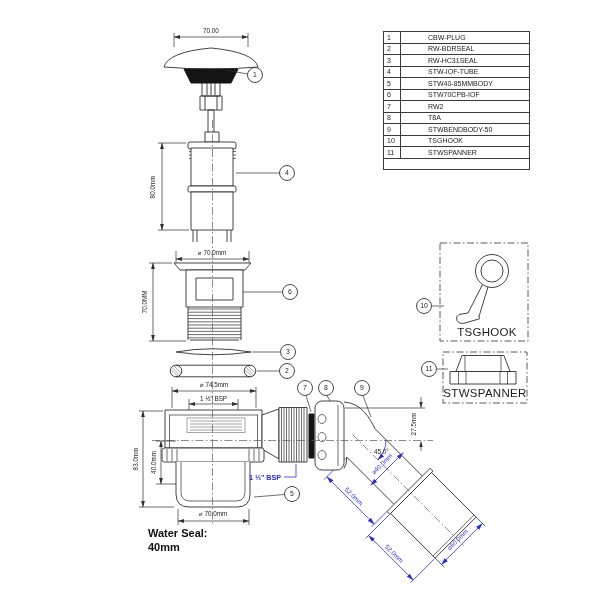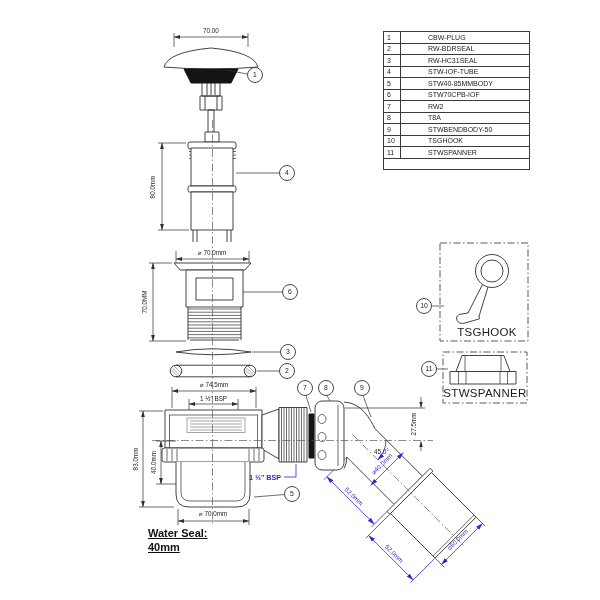--- a/index.html
+++ b/index.html
@@ -26,21 +26,21 @@
   .ptable{position:absolute;left:383px;top:31px;width:145px;border:1px solid #3a3a3a;
           font-size:7px;color:#1c1c1c;background:#fff;}
   .prow{display:flex;height:10.5px;border-bottom:1px solid #3a3a3a;align-items:center;}
   .prow:last-child{border-bottom:none;}
   .pnum{width:13px;padding-left:3px;border-right:1px solid #3a3a3a;height:100%;display:flex;align-items:center;}
   .pcode{padding-left:27px;white-space:nowrap;}
   .prow.empty .pnum{border-right:none;}
   
   .wseal{position:absolute;left:148px;top:527px;font-size:11px;font-weight:bold;
          line-height:13.5px;color:#111;}
-  .wseal div{text-decoration:underline;}
+  .wseal div{}
 </style>
 </head>
 <body>
 
 <div id="stage">
 
 <svg width="600" height="600" viewBox="0 0 600 600">
   <defs>
     <marker id="arB" viewBox="0 0 10 6" refX="9.5" refY="3" markerWidth="9" markerHeight="6" orient="auto-start-reverse">
       <path d="M0,0 L10,3 L0,6 Z" fill="#2f2f2f"></path>

